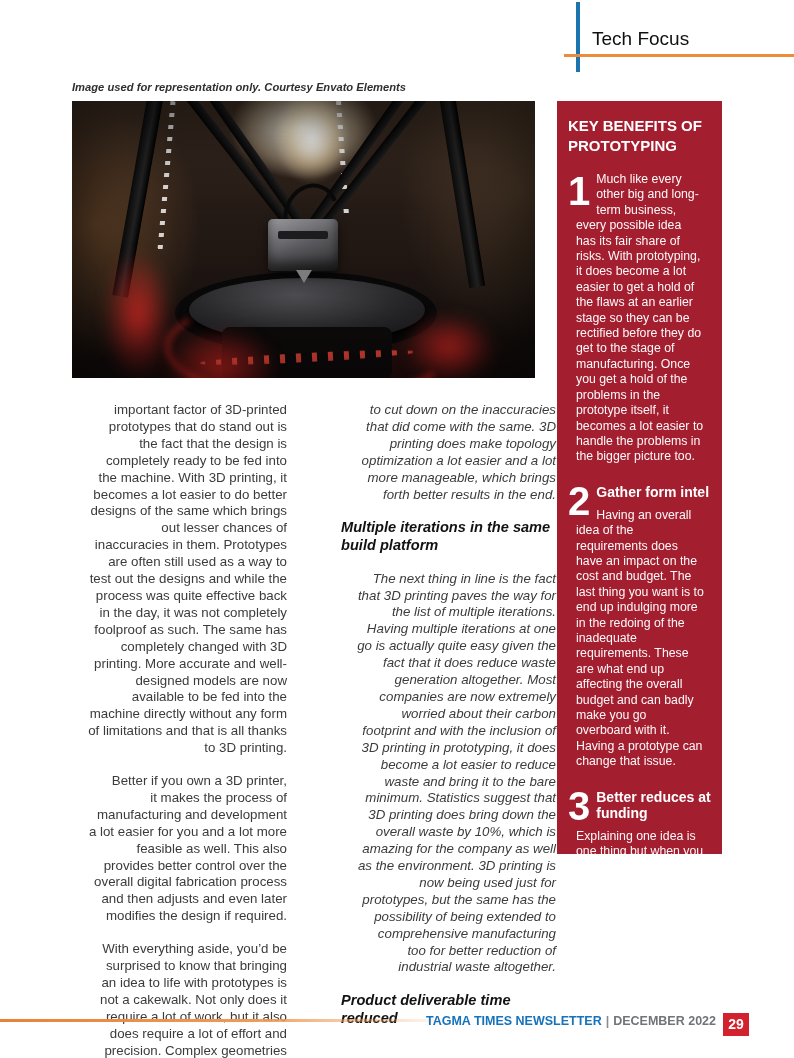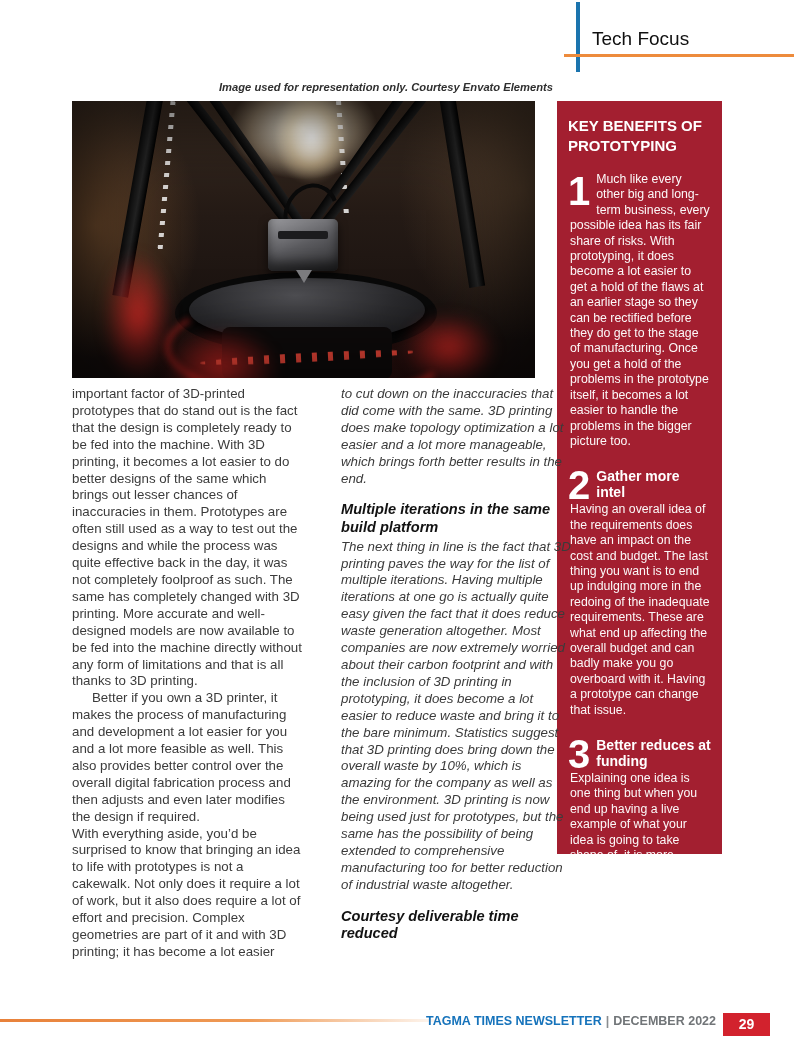--- a/index.html
+++ b/index.html
@@ -10,21 +10,21 @@
   .sw2{left:390px;top:760px;width:500px;height:500px;border-width:75px;opacity:.35;}
   .sw3{left:140px;top:-120px;width:460px;height:460px;opacity:.3;}
   .sw4{left:560px;top:40px;width:380px;height:380px;opacity:.25;}
 
   
   .blue-rule{position:absolute;left:576px;top:2px;width:4px;height:70px;background:#1b74ae;}
   .section-title{position:absolute;left:592px;top:28px;font-size:19px;color:#101010;}
   .orange-rule{position:absolute;left:564px;top:54px;width:230px;height:3px;background:#ed8b3c;}
 
   
-  .caption{position:absolute;left:72px;top:81px;width:628px;text-align:center;
+  .caption{position:absolute;left:72px;top:81px;width:628px;
            font-style:italic;font-weight:bold;font-size:11.2px;color:#2f2f2f;}
 
   
   .photo{position:absolute;left:72px;top:101px;width:463px;height:277px;overflow:hidden;
     background:
       radial-gradient(ellipse 95px 65px at 50% 10%, rgba(255,255,246,.95), rgba(255,236,200,.35) 55%, rgba(0,0,0,0) 78%),
       radial-gradient(ellipse 150px 190px at 5% 45%, rgba(151,101,56,.55), rgba(0,0,0,0) 70%),
       radial-gradient(ellipse 170px 210px at 97% 32%, rgba(122,92,62,.45), rgba(0,0,0,0) 72%),
       radial-gradient(ellipse 220px 130px at 50% 102%, rgba(130,22,22,.4), rgba(0,0,0,0) 78%),
       linear-gradient(180deg,#3a2c22 0%,#241a15 42%,#130d0c 100%);}
@@ -66,38 +66,38 @@
         background:repeating-linear-gradient(90deg,rgba(255,75,60,.95) 0 5px,rgba(0,0,0,0) 5px 16px);}
   .vignette{left:0;top:0;width:463px;height:277px;box-shadow:inset 0 0 70px 25px rgba(0,0,0,.55);}
 
   
   .sidebar{position:absolute;left:557px;top:101px;width:165px;height:753px;background:#a31f30;
         color:#fff;box-sizing:border-box;padding:15px 10px 16px 11px;}
   .sidebar h2{margin:0;font-size:15px;line-height:1.3;font-weight:bold;}
   .s-item{margin-top:17px;}
   .s-num{float:left;font-size:40px;line-height:33px;font-weight:bold;margin:3px 6px 0 0;}
   .s-title{margin:0;font-size:14px;line-height:16px;font-weight:bold;padding-top:2px;}
-  .s-body{margin:2px;font-size:12.3px;line-height:15.4px;color:rgba(255,255,255,.97);}
+  .s-body{margin:8px;font-size:12.3px;line-height:15.4px;color:rgba(255,255,255,.97);}
 
   
   .col{position:absolute;top:386px;width:231px;font-size:13.3px;line-height:16.9px;color:#3b3b3b;}
   .col-left{left:72px;}
   .col-mid{left:341px;font-style:italic;}
-  .col p{margin:0;}
+  .col p{margin:16px;text-align:right;}
   .col p.indent{text-indent:20px;}
   .col h3{margin:14px 12px 2px 0;font-size:14.6px;line-height:17.6px;color:#121212;font-weight:bold;}
 
   
   .footer-rule{position:absolute;left:0;top:1019px;width:452px;height:3px;
         background:linear-gradient(90deg,#e8813a 0%,#ef9a55 55%,rgba(239,154,85,0) 100%);}
   .footer-text{position:absolute;top:1014px;right:78px;font-size:12.5px;font-weight:bold;white-space:nowrap;}
   .f-blue{color:#1673bb;}
   .f-sep{color:#8a8d90;margin:0 4px;}
   .f-gray{color:#717578;}
-  .page-badge{position:absolute;left:723px;top:1013px;width:47px;height:23px;background:#d2222d;
+  .page-badge{position:absolute;left:723px;top:1013px;width:26px;height:23px;background:#d2222d;
         color:#fff;font-weight:bold;font-size:14px;text-align:center;line-height:23px;}
 </style>
 </head>
 <body>
 
 <div class="page">
 
   <div class="swirl sw1"></div>
   <div class="swirl sw2"></div>
   <div class="swirl sw3"></div>
@@ -135,41 +135,41 @@
   </div>
 
   <aside class="sidebar">
     <h2>KEY BENEFITS OF PROTOTYPING</h2>
     <section class="s-item">
       <span class="s-num">1</span>
       <p class="s-body">Much like every other big and long-term business, every possible idea has its fair share of risks. With prototyping, it does become a lot easier to get a hold of the flaws at an earlier stage so they can be rectified before they do get to the stage of manufacturing. Once you get a hold of the problems in the prototype itself, it becomes a lot easier to handle the problems in the bigger picture too.</p>
     </section>
     <section class="s-item">
       <span class="s-num">2</span>
-      <h3 class="s-title">Gather more intel</h3>
+      <h3 class="s-title">Gather form intel</h3>
       <p class="s-body">Having an overall idea of the requirements does have an impact on the cost and budget. The last thing you want is to end up indulging more in the redoing of the inadequate requirements. These are what end up affecting the overall budget and can badly make you go overboard with it. Having a prototype can change that issue.</p>
     </section>
     <section class="s-item">
       <span class="s-num">3</span>
       <h3 class="s-title">Better reduces at funding</h3>
       <p class="s-body">Explaining one idea is one thing but when you end up having a live example of what your idea is going to take shape of, it is more convincing to the investors, without a speck of doubt. It thus increases your chances of better funding from the investors. It also reduces the risks of investment for the people investing in your projects.</p>
     </section>
   </aside>
 
   <div class="col col-left">
     <p>important factor of 3D-printed prototypes that do stand out is the fact that the design is completely ready to be fed into the machine. With 3D printing, it becomes a lot easier to do better designs of the same which brings out lesser chances of inaccuracies in them. Prototypes are often still used as a way to test out the designs and while the process was quite effective back in the day, it was not completely foolproof as such. The same has completely changed with 3D printing. More accurate and well-designed models are now available to be fed into the machine directly without any form of limitations and that is all thanks to 3D printing.</p>
     <p class="indent">Better if you own a 3D printer, it makes the process of manufacturing and development a lot easier for you and a lot more feasible as well. This also provides better control over the overall digital fabrication process and then adjusts and even later modifies the design if required.</p>
     <p>With everything aside, you’d be surprised to know that bringing an idea to life with prototypes is not a cakewalk. Not only does it require a lot of work, but it also does require a lot of effort and precision. Complex geometries are part of it and with 3D printing; it has become a lot easier</p>
   </div>
 
   <div class="col col-mid">
     <p>to cut down on the inaccuracies that did come with the same. 3D printing does make topology optimization a lot easier and a lot more manageable, which brings forth better results in the end.</p>
     <h3>Multiple iterations in the same build platform</h3>
     <p>The next thing in line is the fact that 3D printing paves the way for the list of multiple iterations. Having multiple iterations at one go is actually quite easy given the fact that it does reduce waste generation altogether. Most companies are now extremely worried about their carbon footprint and with the inclusion of 3D printing in prototyping, it does become a lot easier to reduce waste and bring it to the bare minimum. Statistics suggest that 3D printing does bring down the overall waste by 10%, which is amazing for the company as well as the environment. 3D printing is now being used just for prototypes, but the same has the possibility of being extended to comprehensive manufacturing too for better reduction of industrial waste altogether.</p>
-    <h3>Courtesy deliverable time reduced</h3>
+    <h3>Product deliverable time reduced</h3>
   </div>
 
   <div class="footer-rule"></div>
   <div class="footer-text">
     <span class="f-blue">TAGMA TIMES NEWSLETTER</span><span class="f-sep">|</span><span class="f-gray">DECEMBER 2022</span>
   </div>
   <div class="page-badge">29</div>
 
 </div>
 

